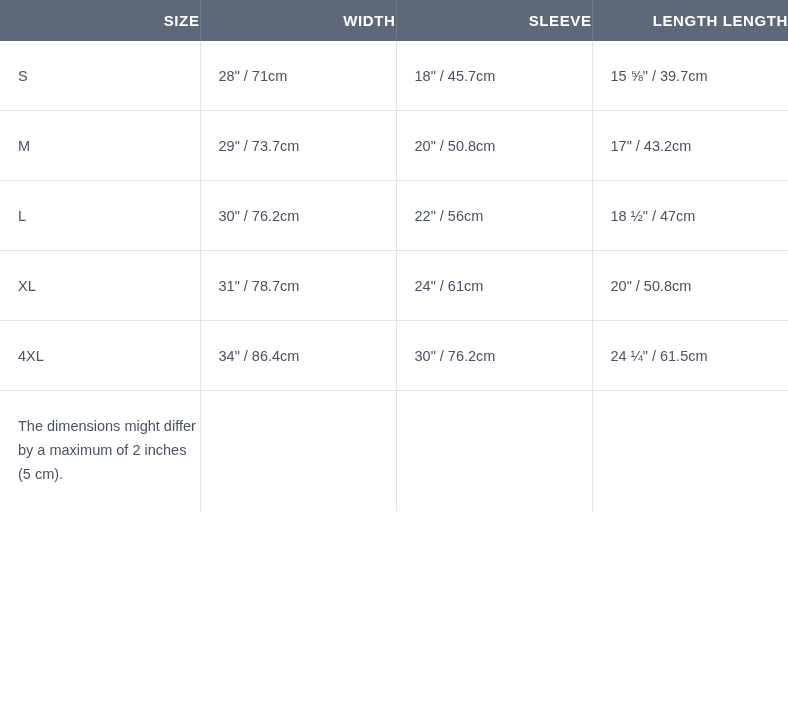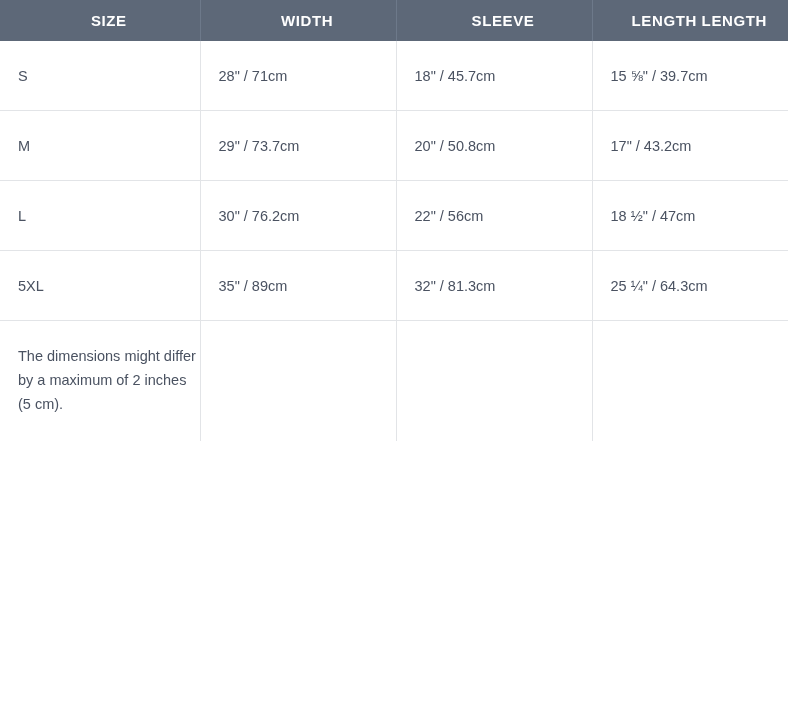--- a/index.html
+++ b/index.html
@@ -18,21 +18,21 @@
     width: 788px;
     border-collapse: collapse;
     table-layout: fixed;
   }
   .size-table th {
     background: #5d6878;
     color: #ffffff;
     font-size: 15px;
     font-weight: bold;
     letter-spacing: 0.6px;
-    text-align: center;
+    text-align: right;
     padding: 12px 0 12px 18px;
     height: 15px;
     vertical-align: middle;
     border-right: 1px solid #6d798a;
   }
   .size-table th:last-child {
     border-right: none;
   }
   .size-table td {
     font-size: 14.5px;
@@ -96,24 +96,30 @@
       <td>20" / 50.8cm</td>
       <td>17" / 43.2cm</td>
     </tr>
     <tr>
       <td>L</td>
       <td>30" / 76.2cm</td>
       <td>22" / 56cm</td>
       <td>18 ½" / 47cm</td>
     </tr>
     <tr>
-      <td>5XL</td>
-      <td>35" / 89cm</td>
-      <td>32" / 81.3cm</td>
-      <td>25 ¼" / 64.3cm</td>
+      <td>XL</td>
+      <td>31" / 78.7cm</td>
+      <td>24" / 61cm</td>
+      <td>20" / 50.8cm</td>
+    </tr>
+    <tr>
+      <td>4XL</td>
+      <td>34" / 86.4cm</td>
+      <td>30" / 76.2cm</td>
+      <td>24 ¼" / 61.5cm</td>
     </tr>
     <tr class="note-row">
       <td class="note-cell">The dimensions might differ by a maximum of 2 inches (5 cm).</td>
       <td></td>
       <td></td>
       <td></td>
     </tr>
   </tbody>
 </table>
 

